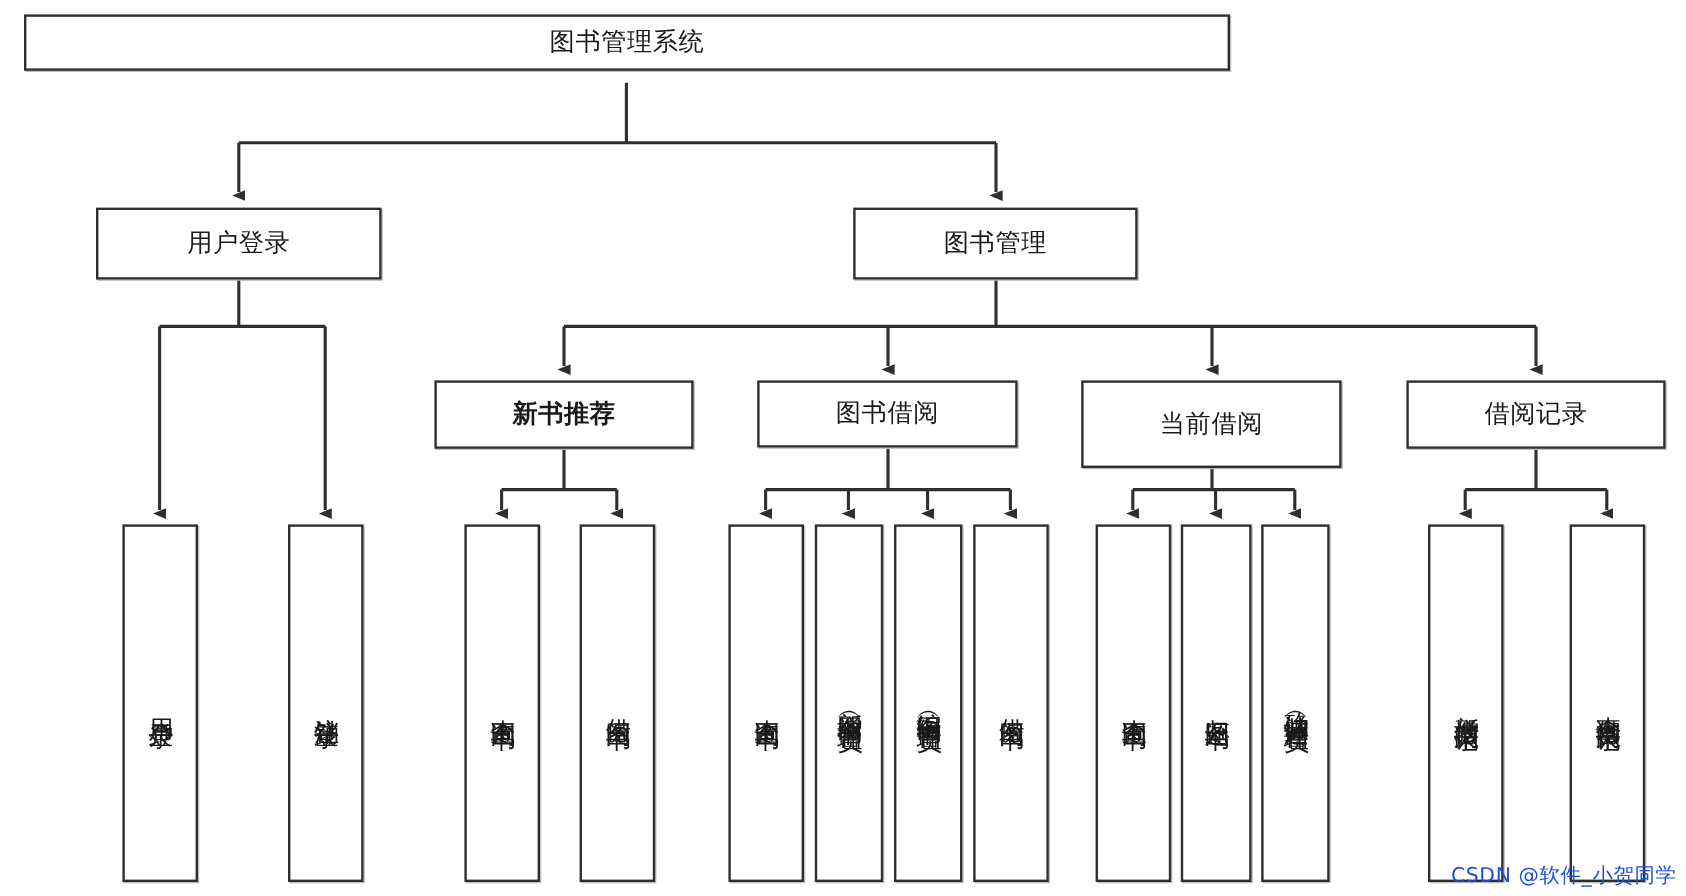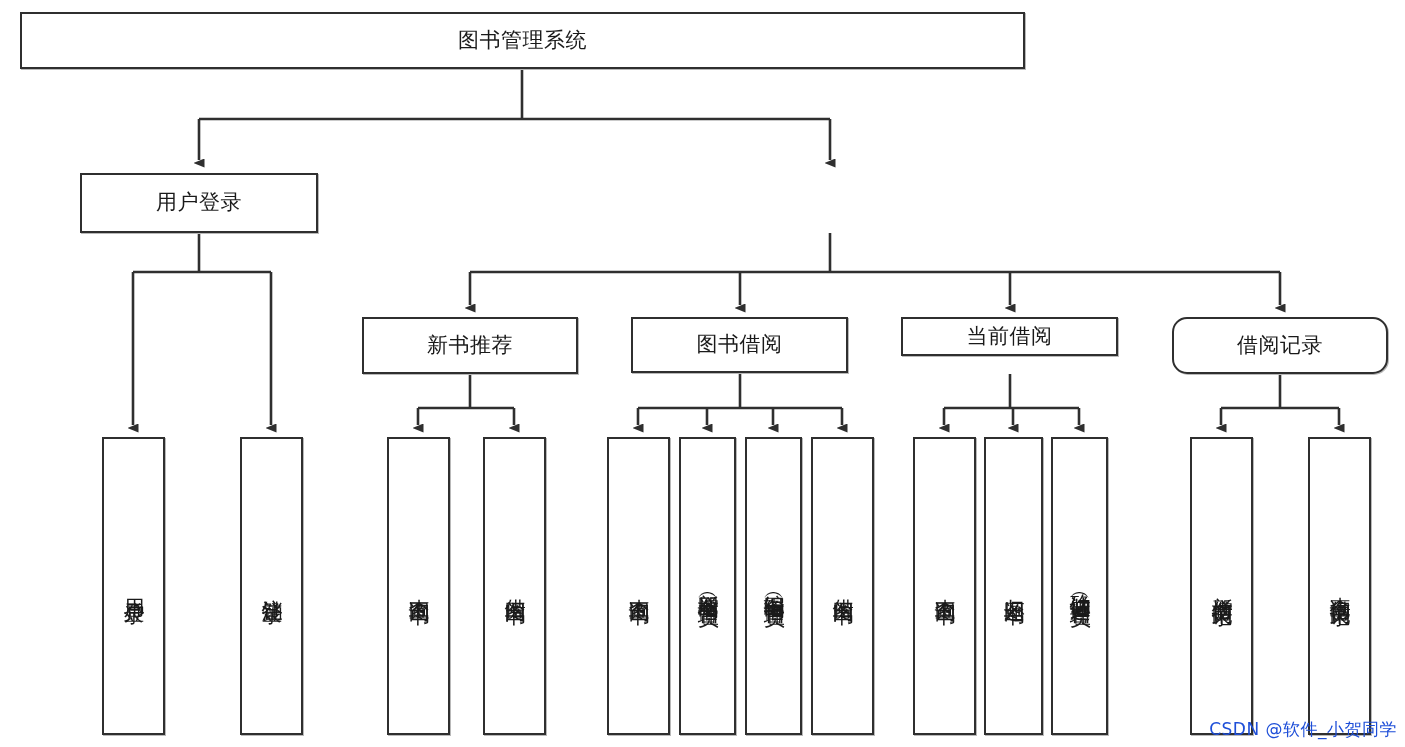--- a/index.html
+++ b/index.html
@@ -119,38 +119,41 @@
       <path d="M1013,408 L1013,425" marker-end="url(#arrow)"></path>
       <path d="M1079,408 L1079,425" marker-end="url(#arrow)"></path>
 
       <path d="M1280,374 L1280,408"></path>
       <path d="M1221,408 L1339,408"></path>
       <path d="M1221,408 L1221,425" marker-end="url(#arrow)"></path>
       <path d="M1339,408 L1339,425" marker-end="url(#arrow)"></path>
     </g>
   </svg>
 
-  <div class="node horiz" style="left: 20px; top: 12px; width: 1005px; height: 57px;">
+  <div class="node horiz" style="left: 20px; top: 12px; width: 1005px; height: 47px;">
     <span class="label">图书管理系统</span>
   </div>
 
   <div class="node horiz" style="left: 80px; top: 173px; width: 238px; height: 60px;">
     <span class="label">用户登录</span>
   </div>
+  <div class="node horiz" style="left: 711px; top: 173px; width: 237px; height: 60px;">
+    <span class="label">图书管理</span>
+  </div>
 
-  <div class="node horiz" style="left: 362px; top: 317px; width: 216px; height: 57px;">
+  <div class="node horiz" style="left: 362px; top: 317px; width: 216px; height: 57px; font-weight: bold;">
     <span class="label">新书推荐</span>
   </div>
   <div class="node horiz" style="left: 631px; top: 317px; width: 217px; height: 56px;">
     <span class="label">图书借阅</span>
   </div>
-  <div class="node horiz" style="left: 901px; top: 317px; width: 217px; height: 39px;">
+  <div class="node horiz" style="left: 901px; top: 317px; width: 217px; height: 73px;">
     <span class="label">当前借阅</span>
   </div>
-  <div class="node horiz" style="left: 1172px; top: 317px; width: 216px; height: 57px; border-radius: 15px;">
+  <div class="node horiz" style="left: 1172px; top: 317px; width: 216px; height: 57px;">
     <span class="label">借阅记录</span>
   </div>
 
   <div class="node vert" style="left: 102px; top: 437px; width: 63px; height: 298px;">
     <span class="label">用户登录</span>
   </div>
   <div class="node vert" style="left: 240px; top: 437px; width: 63px; height: 298px;">
     <span class="label">注销登录</span>
   </div>
   <div class="node vert" style="left: 387px; top: 437px; width: 63px; height: 298px;">

